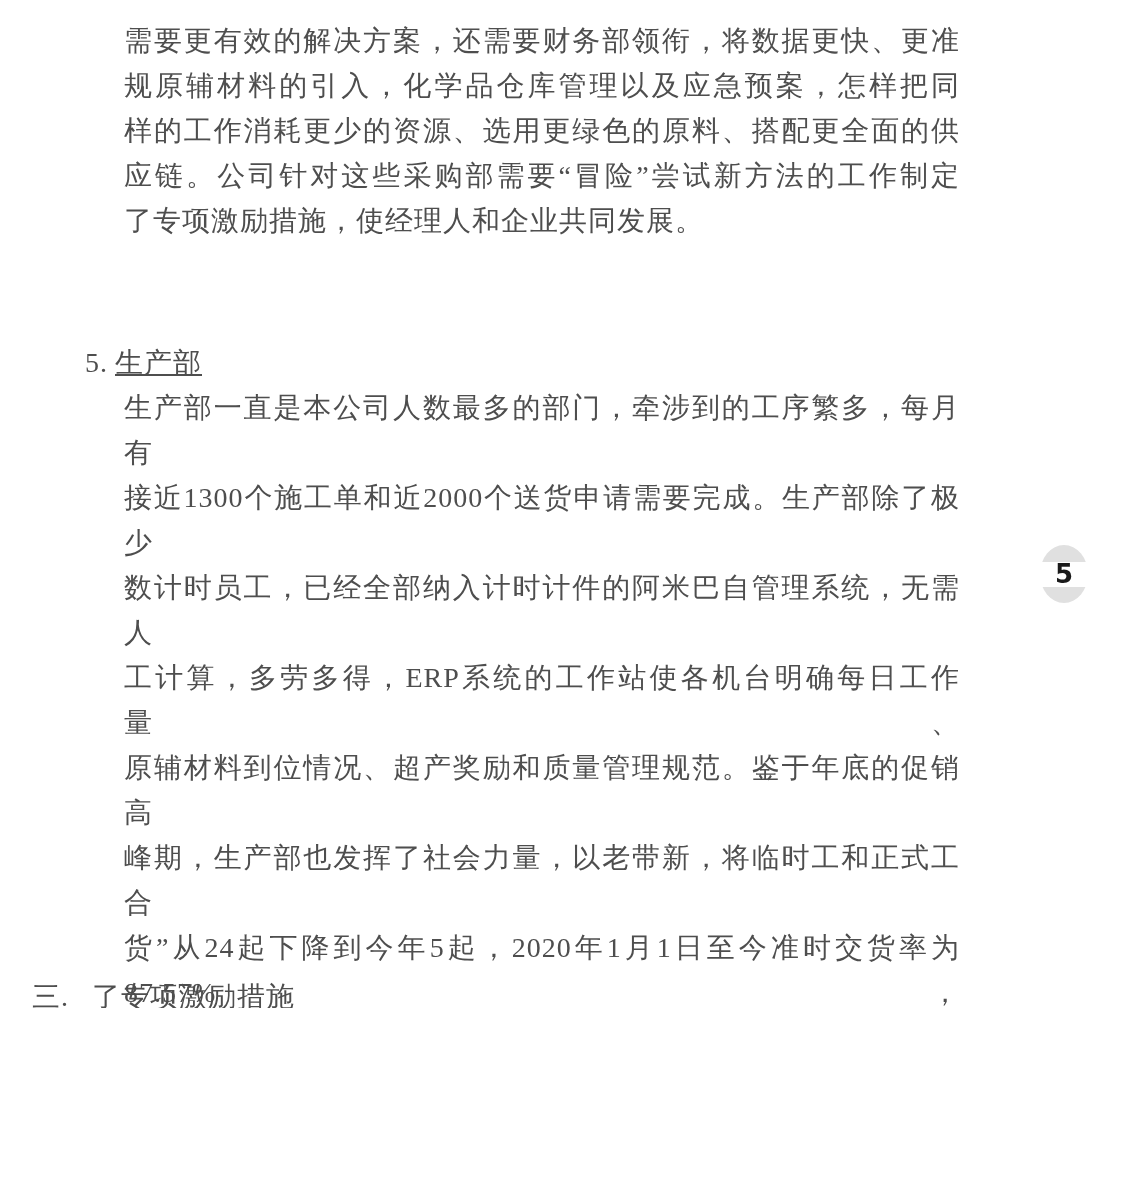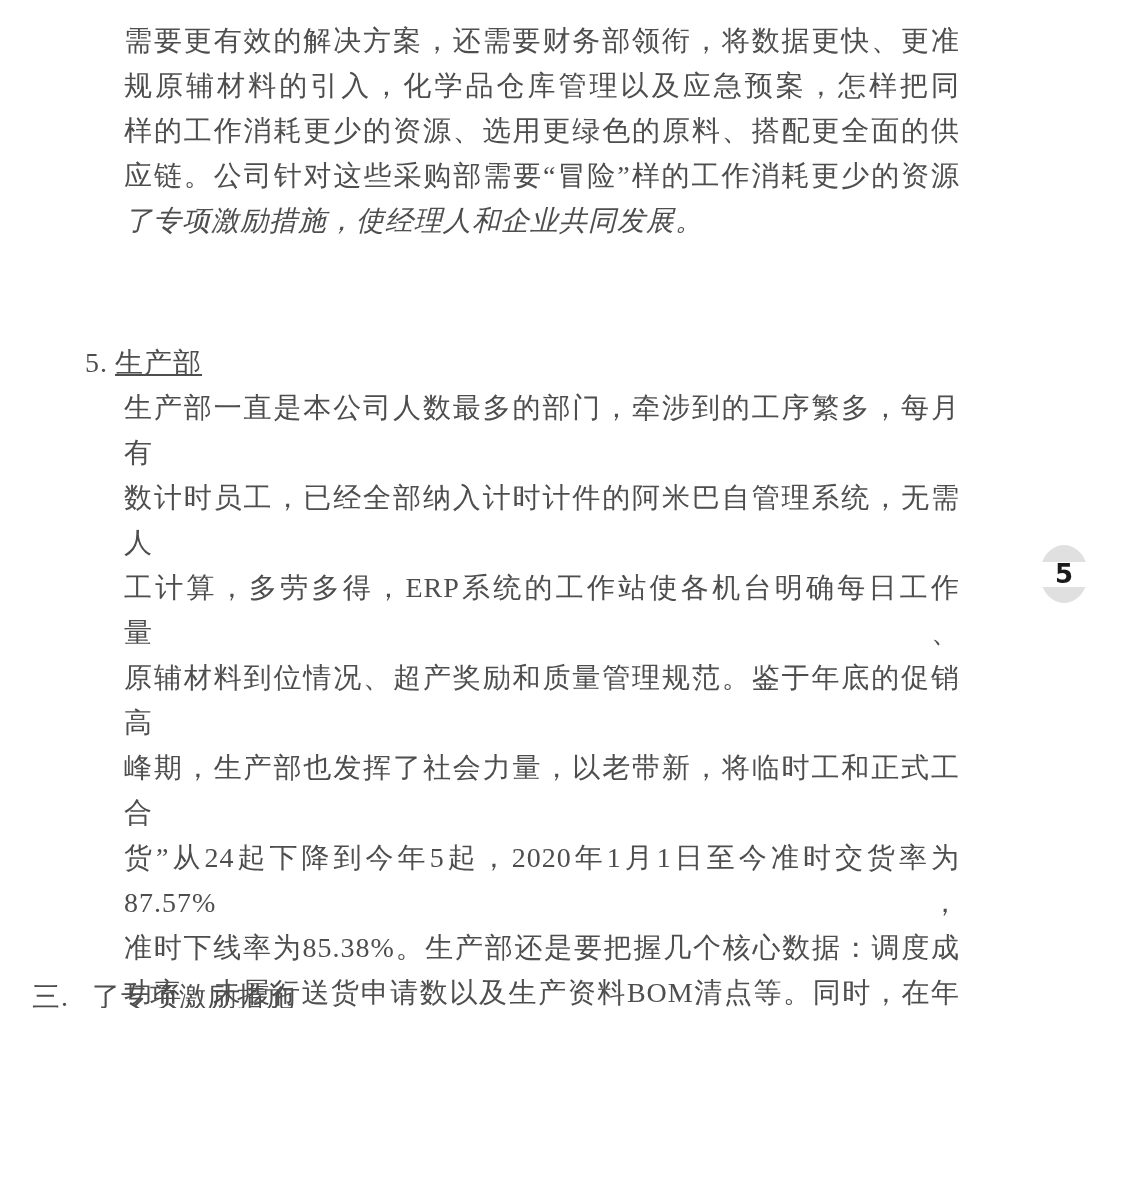--- a/index.html
+++ b/index.html
@@ -18,21 +18,21 @@
   .txt {
     color: #4e4e4e;
     font-size: 28px;
     line-height: 45px;
     letter-spacing: 1px;
   }
   .block { position: absolute; }
 
   
   .jl { text-align: justify; text-align-last: justify; }
-  .ll { text-align: left; font-style: italic; }
+  .ll { text-align: left; }
 
   
   .para-cont { left: 124px; top: 18px; width: 836px; }
 
   
   .h-item5 { left: 85px; top: 340px; text-decoration: underline; }
   .h-item5 .num { display: inline-block; width: 30px; }
 
   
   .para-prod { left: 124px; top: 385px; width: 836px; }
@@ -66,30 +66,31 @@
 </style>
 </head>
 <body>
 
 <div class="canvas">
 
   <div class="block txt para-cont">
     <div class="jl">需要更有效的解决方案，还需要财务部领衔，将数据更快、更准</div>
     <div class="jl">规原辅材料的引入，化学品仓库管理以及应急预案，怎样把同</div>
     <div class="jl">样的工作消耗更少的资源、选用更绿色的原料、搭配更全面的供</div>
-    <div class="jl">应链。公司针对这些采购部需要“冒险”样的工作消耗更少的资源</div>
+    <div class="jl">应链。公司针对这些采购部需要“冒险”尝试新方法的工作制定</div>
     <div class="ll">了专项激励措施，使经理人和企业共同发展。</div>
   </div>
 
   <div class="block txt h-item5">
     <span class="num">5.</span><span>生产部</span>
   </div>
 
   <div class="block txt para-prod">
     <div class="jl">生产部一直是本公司人数最多的部门，牵涉到的工序繁多，每月有</div>
+    <div class="jl">接近1300个施工单和近2000个送货申请需要完成。生产部除了极少</div>
     <div class="jl">数计时员工，已经全部纳入计时计件的阿米巴自管理系统，无需人</div>
     <div class="jl">工计算，多劳多得，ERP系统的工作站使各机台明确每日工作量、</div>
     <div class="jl">原辅材料到位情况、超产奖励和质量管理规范。鉴于年底的促销高</div>
     <div class="jl">峰期，生产部也发挥了社会力量，以老带新，将临时工和正式工合</div>
     <div class="jl">货”从24起下降到今年5起，2020年1月1日至今准时交货率为87.57%，</div>
     <div class="jl">准时下线率为85.38%。生产部还是要把握几个核心数据：调度成</div>
     <div class="jl">功率、未履行送货申请数以及生产资料BOM清点等。同时，在年初</div>
     <div class="jl">经历了调度更替后，争取进一步提升准时交货率和准时下线率 –</div>
 
   </div>

